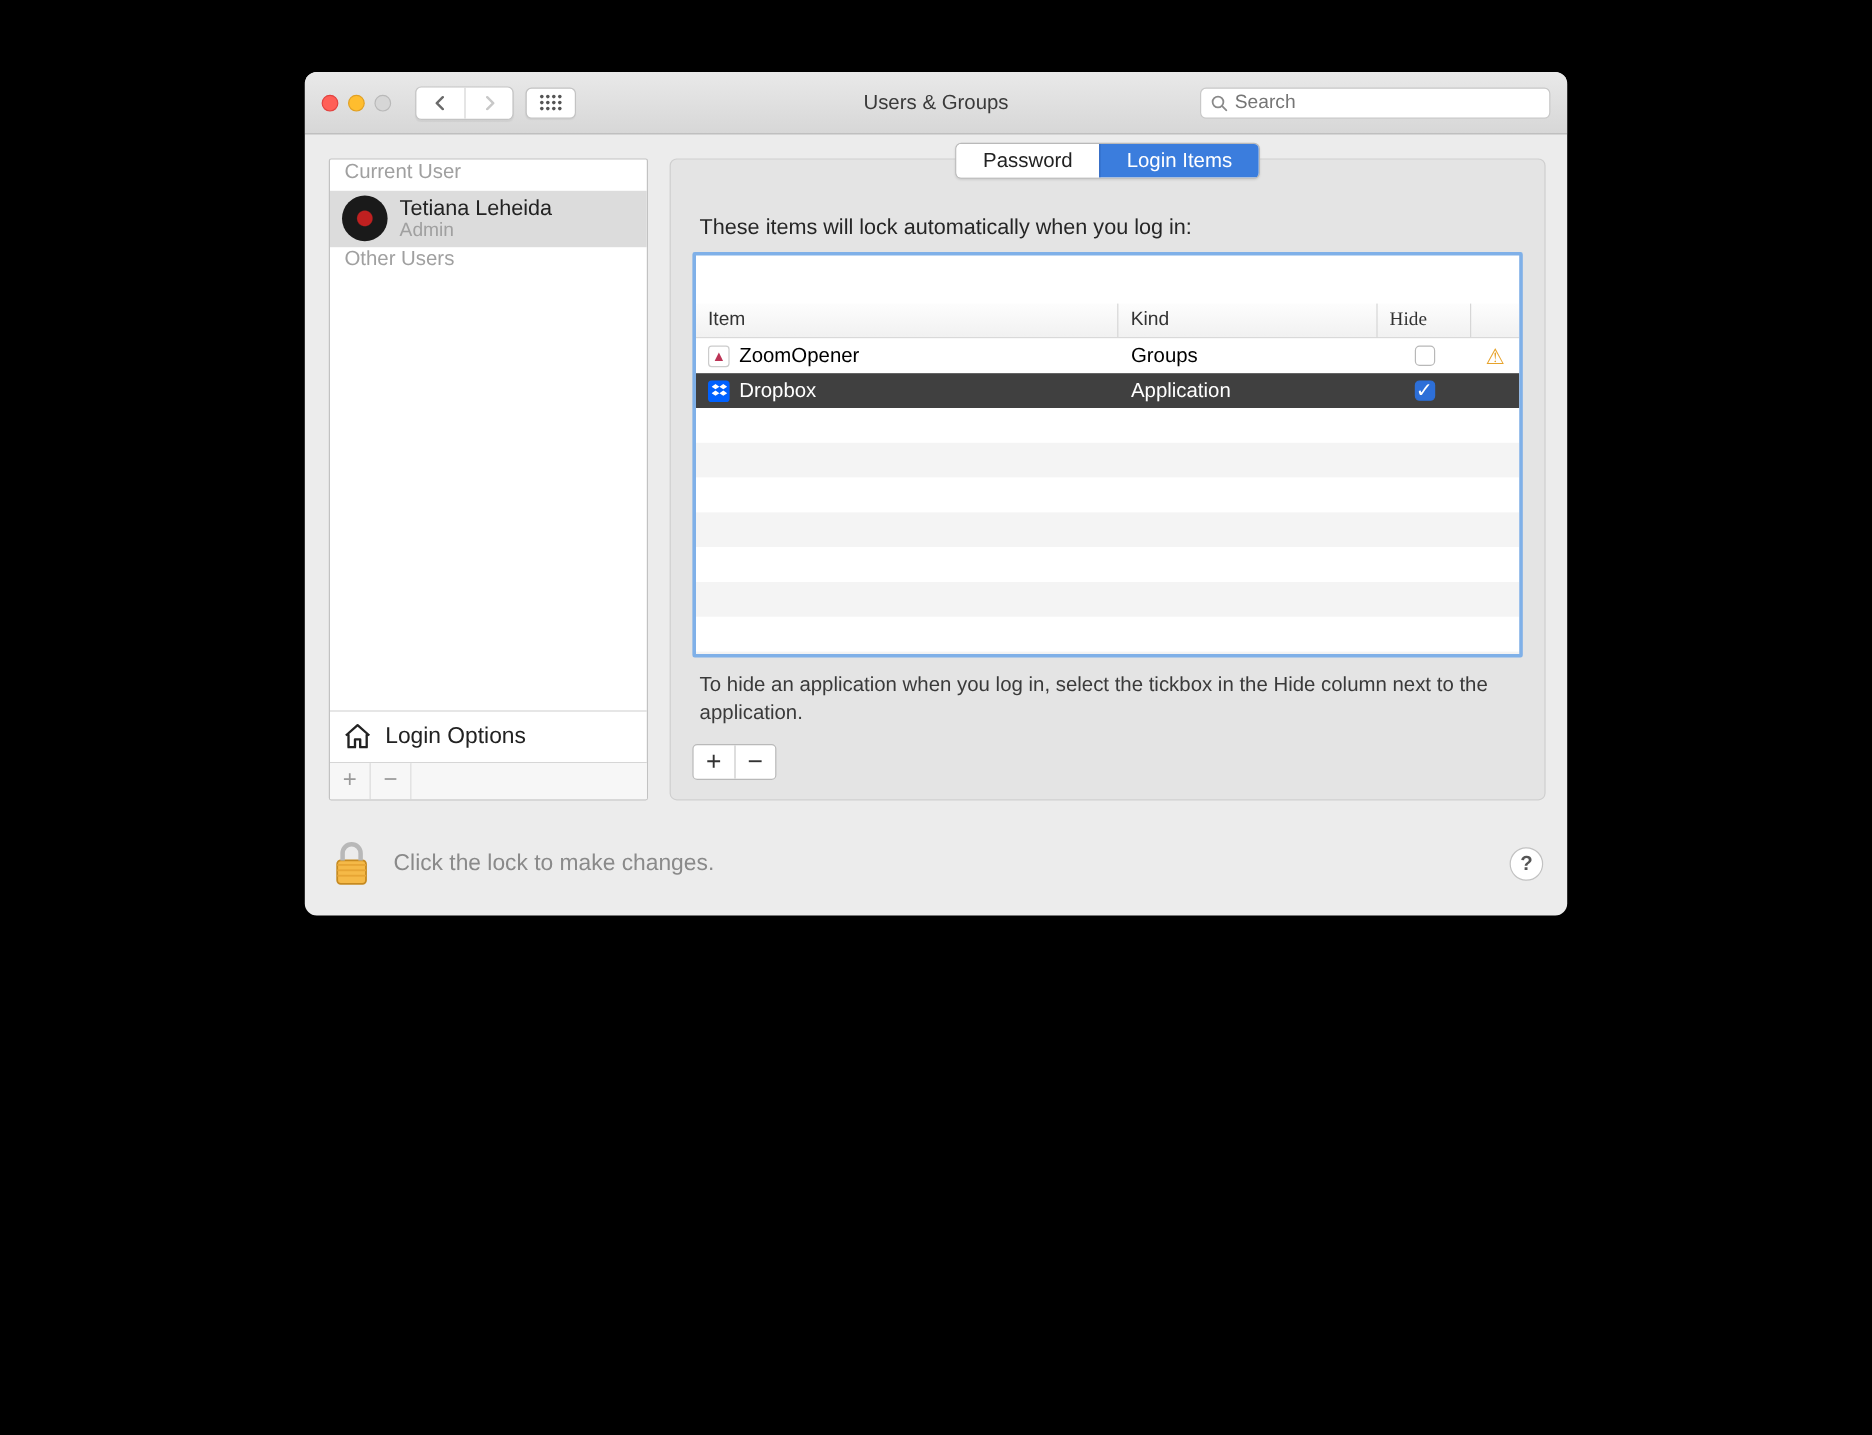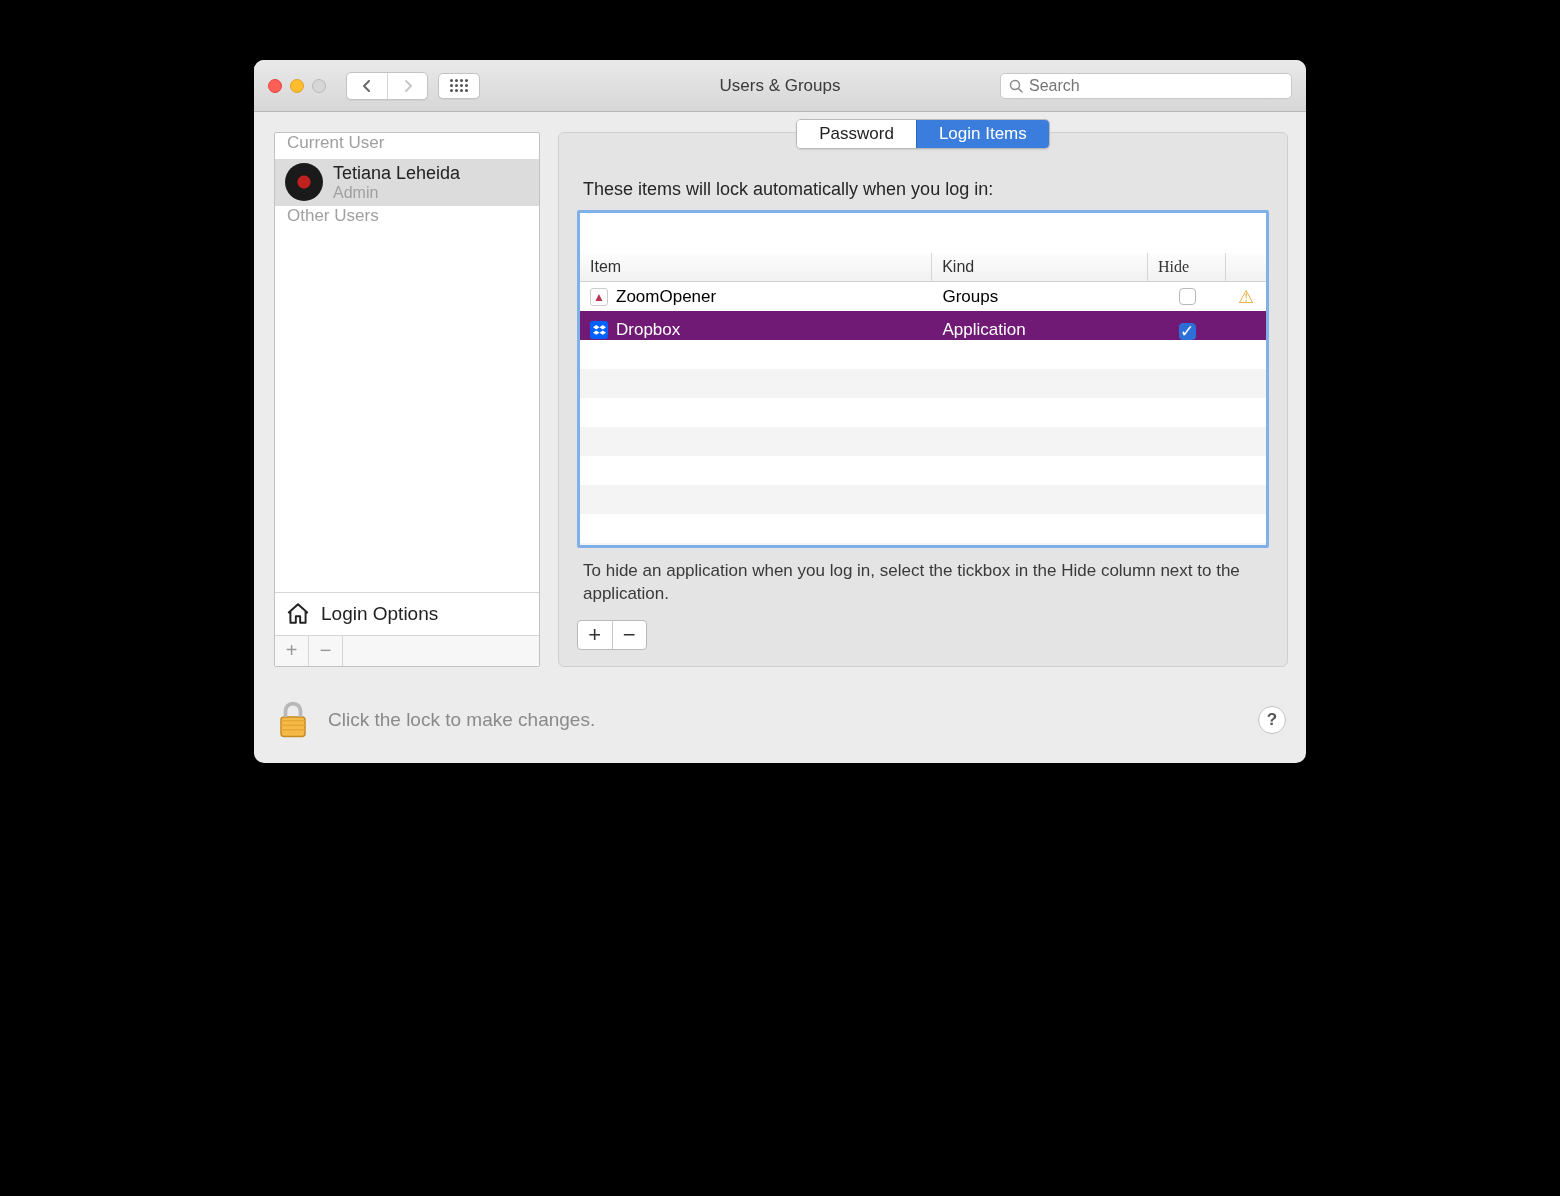--- a/index.html
+++ b/index.html
@@ -185,21 +185,21 @@
     font-size: 16px; color: #333; margin-top: 40px;
   }
   .th { padding: 5px 10px; border-right: 1px solid #d6d6d6; }
   .col-item { flex: 1.7; }
   .col-kind { flex: 1; }
   .col-hide { width: 78px; text-align: left; font-family: Liberation Serif, serif; }
   .col-warn { width: 40px; border-right: none; }
   .tbody .tr { display: flex; align-items: center; height: 29px; font-size: 17px; }
   .tbody .tr:nth-child(odd) { background: #fff; }
   .tbody .tr:nth-child(even) { background: #f4f4f4; }
-  .tbody .tr.selected { background: #701a75; color: #fff; align-items: flex-end; }
+  .tbody .tr.selected { background: #404040; color: #fff; }
   .td { padding: 0 10px; display: flex; align-items: center; gap: 8px; }
   .td.col-hide { justify-content: center; }
   .td.col-warn { justify-content: center; }
   .appicon {
     width: 18px; height: 18px; border-radius: 3px;
     display: inline-flex; align-items: center; justify-content: center;
     font-size: 12px;
   }
   .appicon.zoom { background: #fff; border: 1px solid #ccc; color: #b35; }
   .appicon.dropbox { background: #0061ff; color: #fff; }

